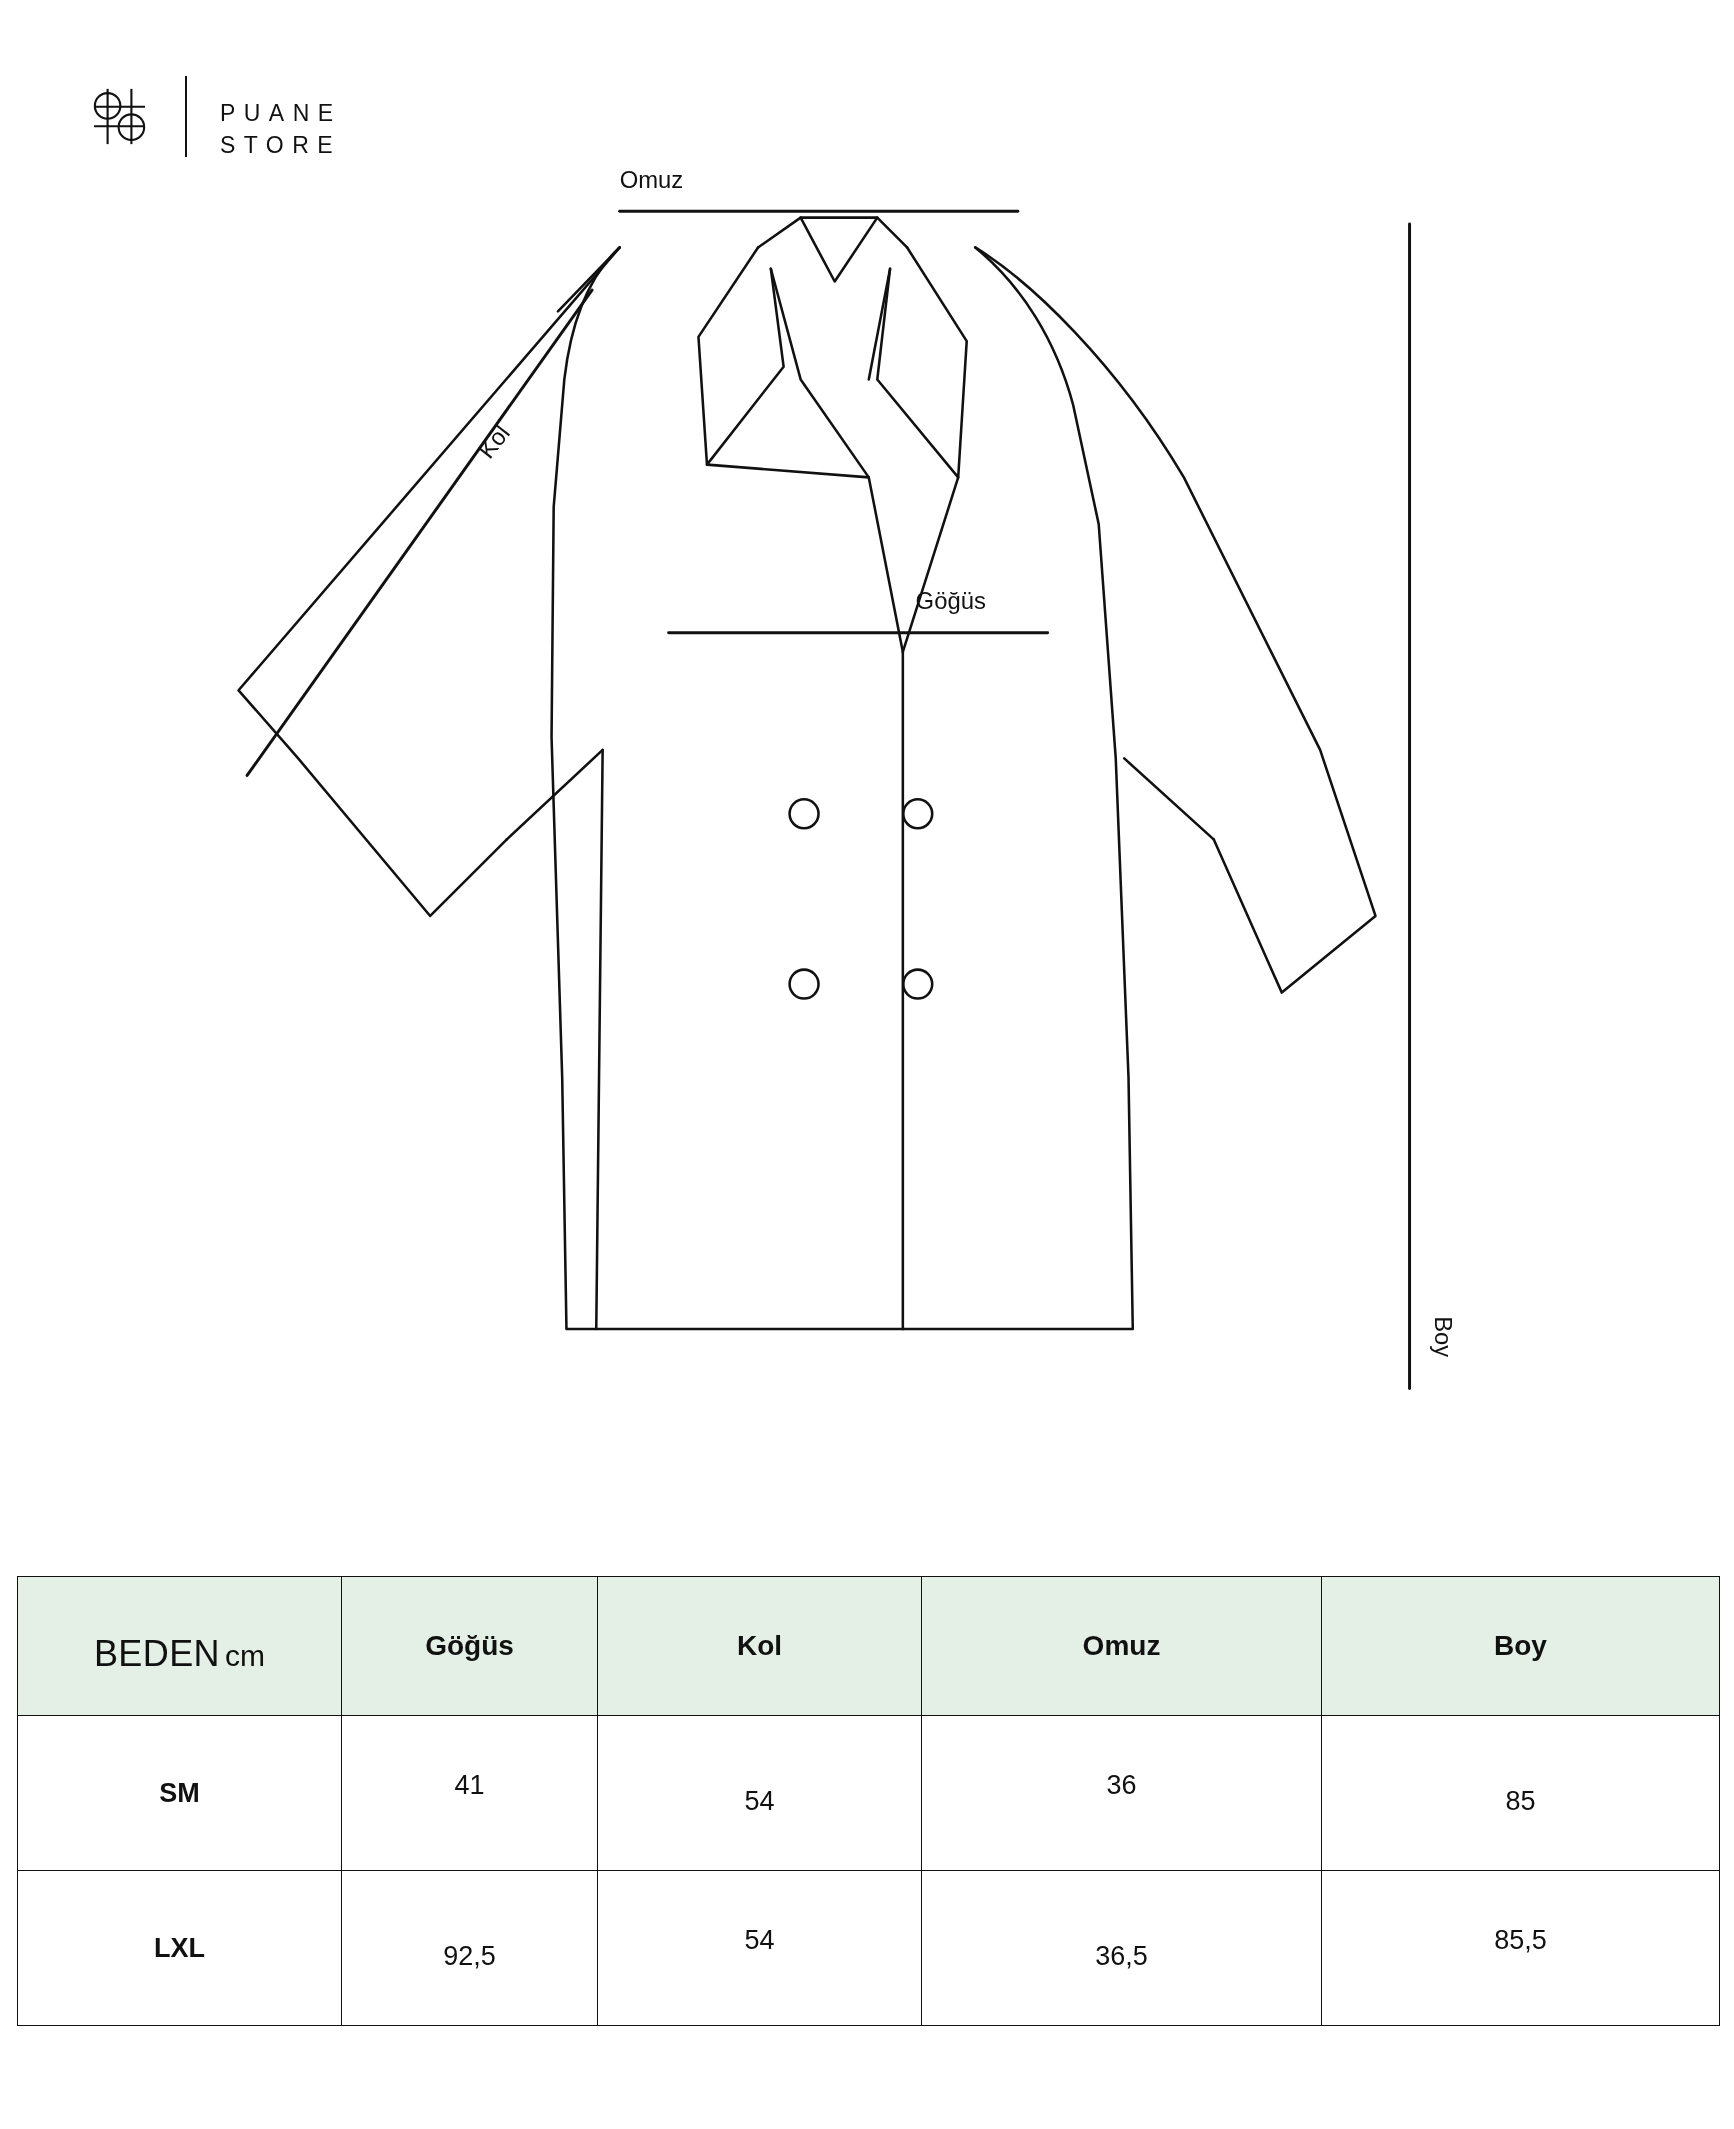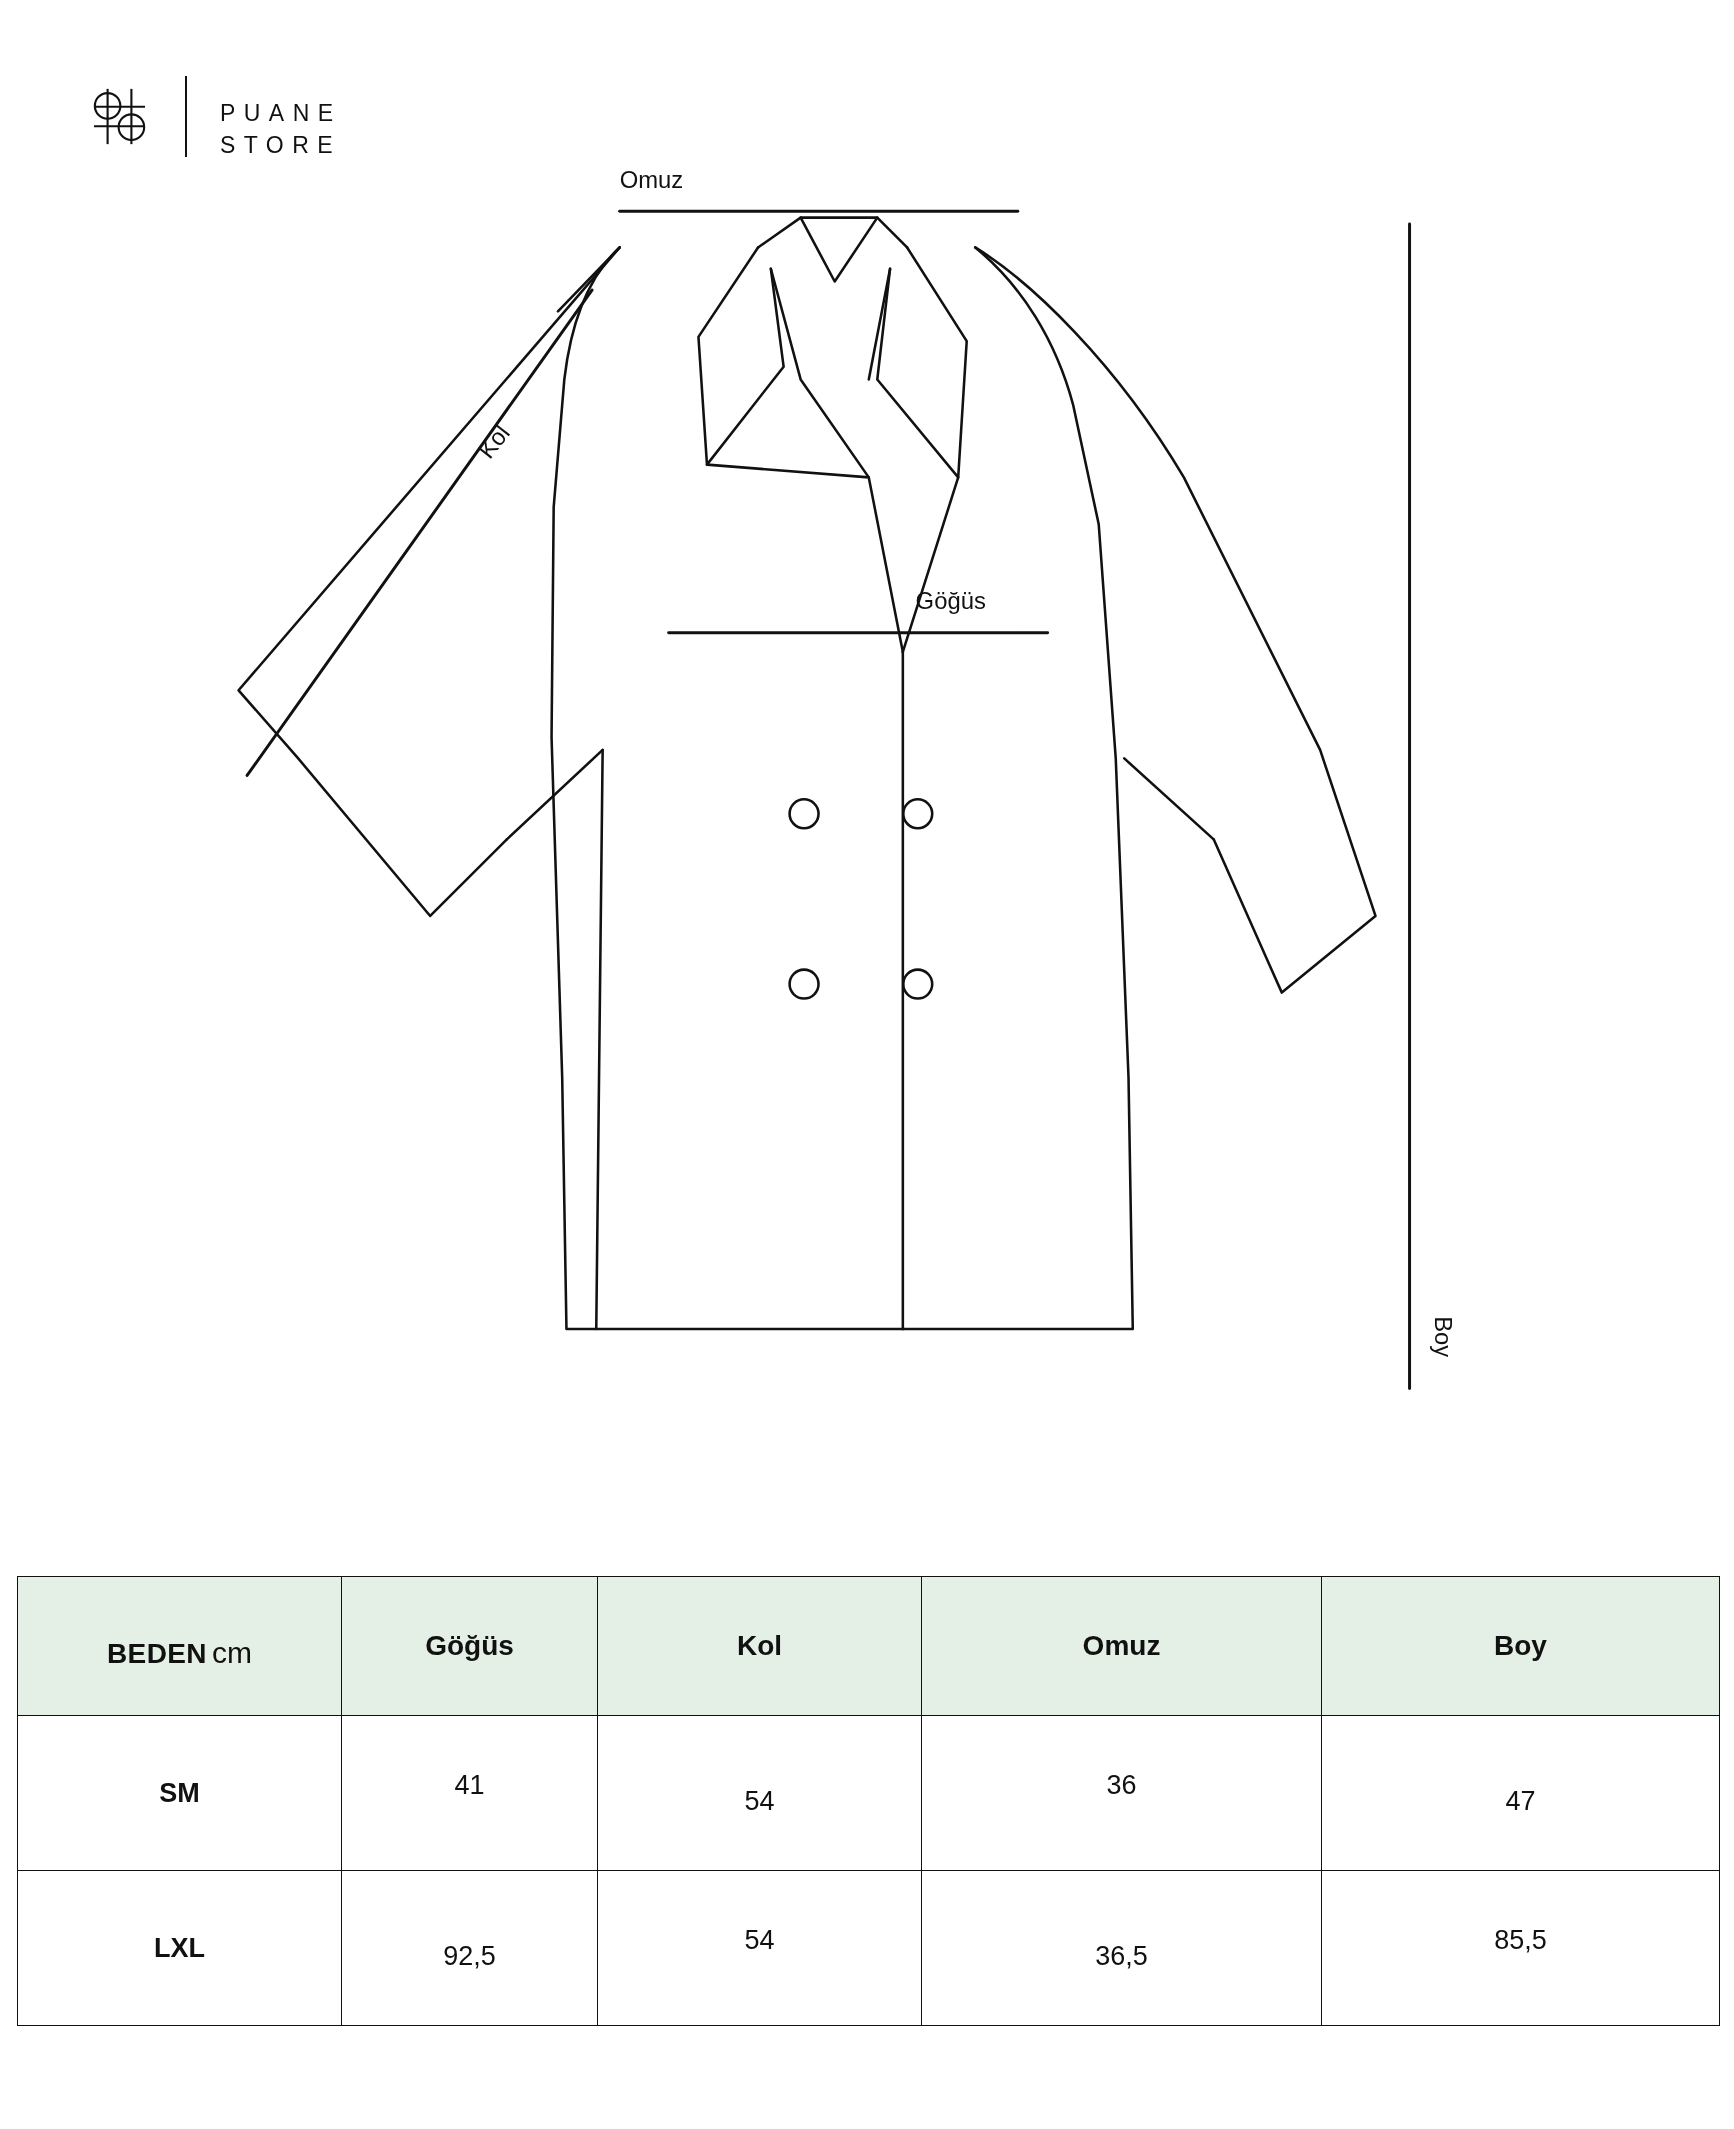--- a/index.html
+++ b/index.html
@@ -88,22 +88,22 @@
   .size-table thead th.head-beden {
     background: #e4efe6;
   }
   .head-beden .beden-wrap {
     display: flex;
     align-items: baseline;
     justify-content: center;
     gap: 5.1px;
   }
   .head-beden .beden-main {
-    font-size: 28px;
-    font-weight: bold;
+    font-size: 36px;
+    font-weight: normal;
     letter-spacing: 0.4px;
     margin-top: 16px;
   }
   .head-beden .beden-unit {
     font-size: 30px;
     font-weight: 400;
   }
   .size-table tbody td {
     height: 136px;
     font-size: 27px;
@@ -233,21 +233,21 @@
         <th>Omuz</th>
         <th>Boy</th>
       </tr>
     </thead>
     <tbody>
       <tr>
         <td class="size-label">SM</td>
         <td class="cell-lift">41</td>
         <td class="cell-drop">54</td>
         <td class="cell-lift">36</td>
-        <td class="cell-drop">47</td>
+        <td class="cell-drop">85</td>
       </tr>
       <tr>
         <td class="size-label">LXL</td>
         <td class="cell-drop">92,5</td>
         <td class="cell-lift">54</td>
         <td class="cell-drop">36,5</td>
         <td class="cell-lift">85,5</td>
       </tr>
     </tbody>
   </table>

